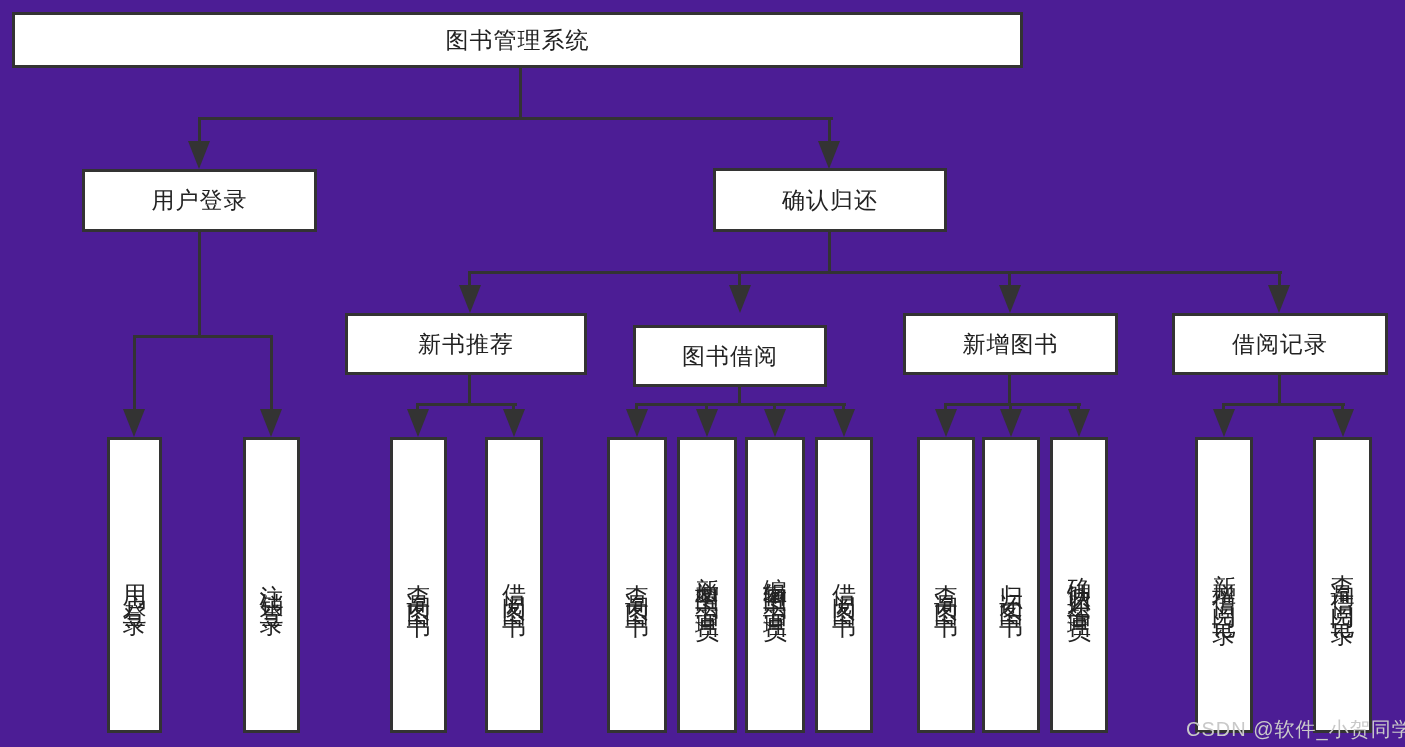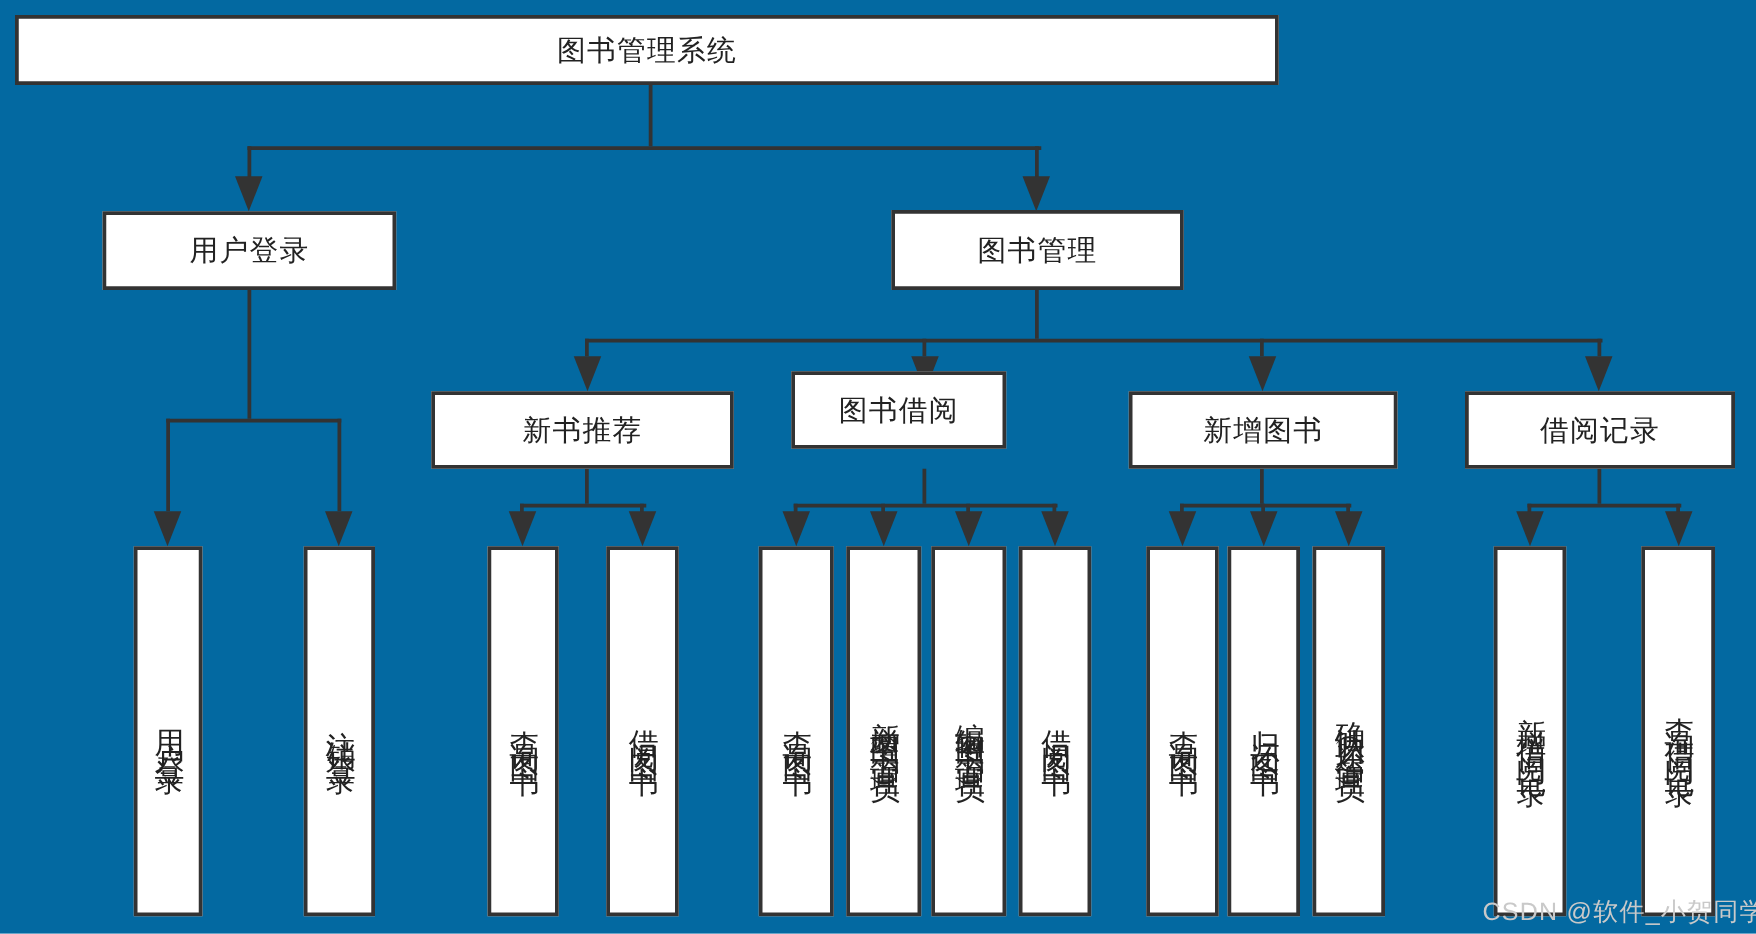--- a/index.html
+++ b/index.html
@@ -1,17 +1,17 @@
 <!DOCTYPE html>
 <html><head>
 <meta charset="utf-8">
 <style>
   html,body{margin:0;padding:0;background:#ffffff;}
   body{font-family:"Liberation Sans","DejaVu Sans",sans-serif;}
-  #stage{position:relative;width:1405px;height:747px;background:#0369a1;overflow:hidden;text-align:right;}
+  #stage{position:relative;width:1405px;height:747px;background:#4c1d95;overflow:hidden;text-align:right;}
 
   .box-h{
     position:absolute;background:#ffffff;border:3px solid #333333;
     box-sizing:border-box;display:flex;align-items:center;justify-content:center;
     color:#222222;font-size:23px;letter-spacing:1px;z-index:2;
   }
   .box-v{
     position:absolute;background:#ffffff;border:3px solid #333333;
     box-sizing:border-box;display:flex;align-items:center;justify-content:center;
     color:#222222;font-size:24px;top:437px;height:296px;z-index:2;
@@ -50,21 +50,21 @@
   <div class="hline" style="left:198px;top:117px;width:635px;"></div>
   <div class="vline" style="left:198px;top:117px;height:26px;"></div>
   <div class="arrow" style="left:188px;top:141px;"></div>
   <div class="vline" style="left:828px;top:117px;height:26px;"></div>
   <div class="arrow" style="left:818px;top:141px;"></div>
 
   <div class="box-h" style="left:82px;top:169px;width:235px;height:63px;">
     <span>用户登录</span>
   </div>
   <div class="box-h" style="left:713px;top:168px;width:234px;height:64px;">
-    <span>图书管理</span>
+    <span>确认归还</span>
   </div>
 
   <div class="vline" style="left:198px;top:232px;height:103px;"></div>
   <div class="hline" style="left:133px;top:335px;width:140px;"></div>
   <div class="vline" style="left:133px;top:335px;height:74px;"></div>
   <div class="arrow" style="left:123px;top:409px;"></div>
   <div class="vline" style="left:270px;top:335px;height:74px;"></div>
   <div class="arrow" style="left:260px;top:409px;"></div>
 
   <div class="vline" style="left:828px;top:232px;height:39px;"></div>
@@ -74,21 +74,21 @@
   <div class="vline" style="left:738px;top:271px;height:14px;"></div>
   <div class="arrow" style="left:729px;top:285px;"></div>
   <div class="vline" style="left:1008px;top:271px;height:14px;"></div>
   <div class="arrow" style="left:999px;top:285px;"></div>
   <div class="vline" style="left:1278px;top:271px;height:14px;"></div>
   <div class="arrow" style="left:1268px;top:285px;"></div>
 
   <div class="box-h" style="left:345px;top:313px;width:242px;height:62px;">
     <span>新书推荐</span>
   </div>
-  <div class="box-h" style="left:633px;top:297px;width:172px;height:62px;">
+  <div class="box-h" style="left:633px;top:325px;width:194px;height:62px;">
     <span>图书借阅</span>
   </div>
   <div class="box-h" style="left:903px;top:313px;width:215px;height:62px;">
     <span>新增图书</span>
   </div>
   <div class="box-h" style="left:1172px;top:313px;width:216px;height:62px;">
     <span>借阅记录</span>
   </div>
 
   <div class="vline" style="left:468px;top:375px;height:28px;"></div>

